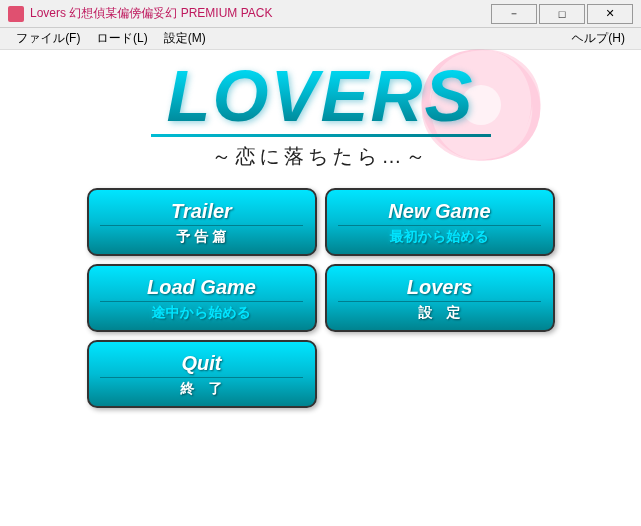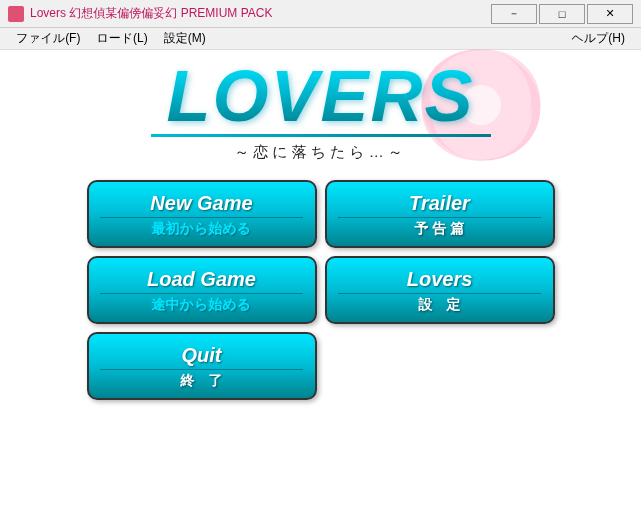--- a/index.html
+++ b/index.html
@@ -119,21 +119,21 @@
     }
 
     .logo-underline {
       width: 340px;
       height: 3px;
       background: linear-gradient(90deg, #00bcd4, #007b8a);
       margin: 2px 0 6px 0;
     }
 
     .logo-subtitle {
-      font-size: 15px;
+      font-size: 20px;
       color: #222;
       letter-spacing: 4px;
       font-weight: normal;
     }
 
     
     .buttons-grid {
       display: grid;
       grid-template-columns: 230px 230px;
       gap: 8px;
@@ -221,28 +221,28 @@
   </svg>
 
   <div class="logo-area">
     <div class="lovers-logo">LOVERS</div>
     <div class="logo-underline"></div>
     <div class="logo-subtitle">～恋に落ちたら…～</div>
   </div>
 
   <div class="buttons-grid" id="buttons-grid">
   <div class="game-btn">
+        <span class="btn-top">Trailer</span>
+        <div class="btn-divider"></div>
+        <span class="btn-bottom">予 告 篇</span>
+      </div>
+      <div class="game-btn">
         <span class="btn-top">New Game</span>
         <div class="btn-divider"></div>
         <span class="btn-bottom cyan">最初から始める</span>
-      </div>
-      <div class="game-btn">
-        <span class="btn-top">Trailer</span>
-        <div class="btn-divider"></div>
-        <span class="btn-bottom">予 告 篇</span>
       </div>
       <div class="game-btn">
         <span class="btn-top">Load Game</span>
         <div class="btn-divider"></div>
         <span class="btn-bottom cyan">途中から始める</span>
       </div>
       <div class="game-btn">
         <span class="btn-top">Lovers</span>
         <div class="btn-divider"></div>
         <span class="btn-bottom">設　定</span>

